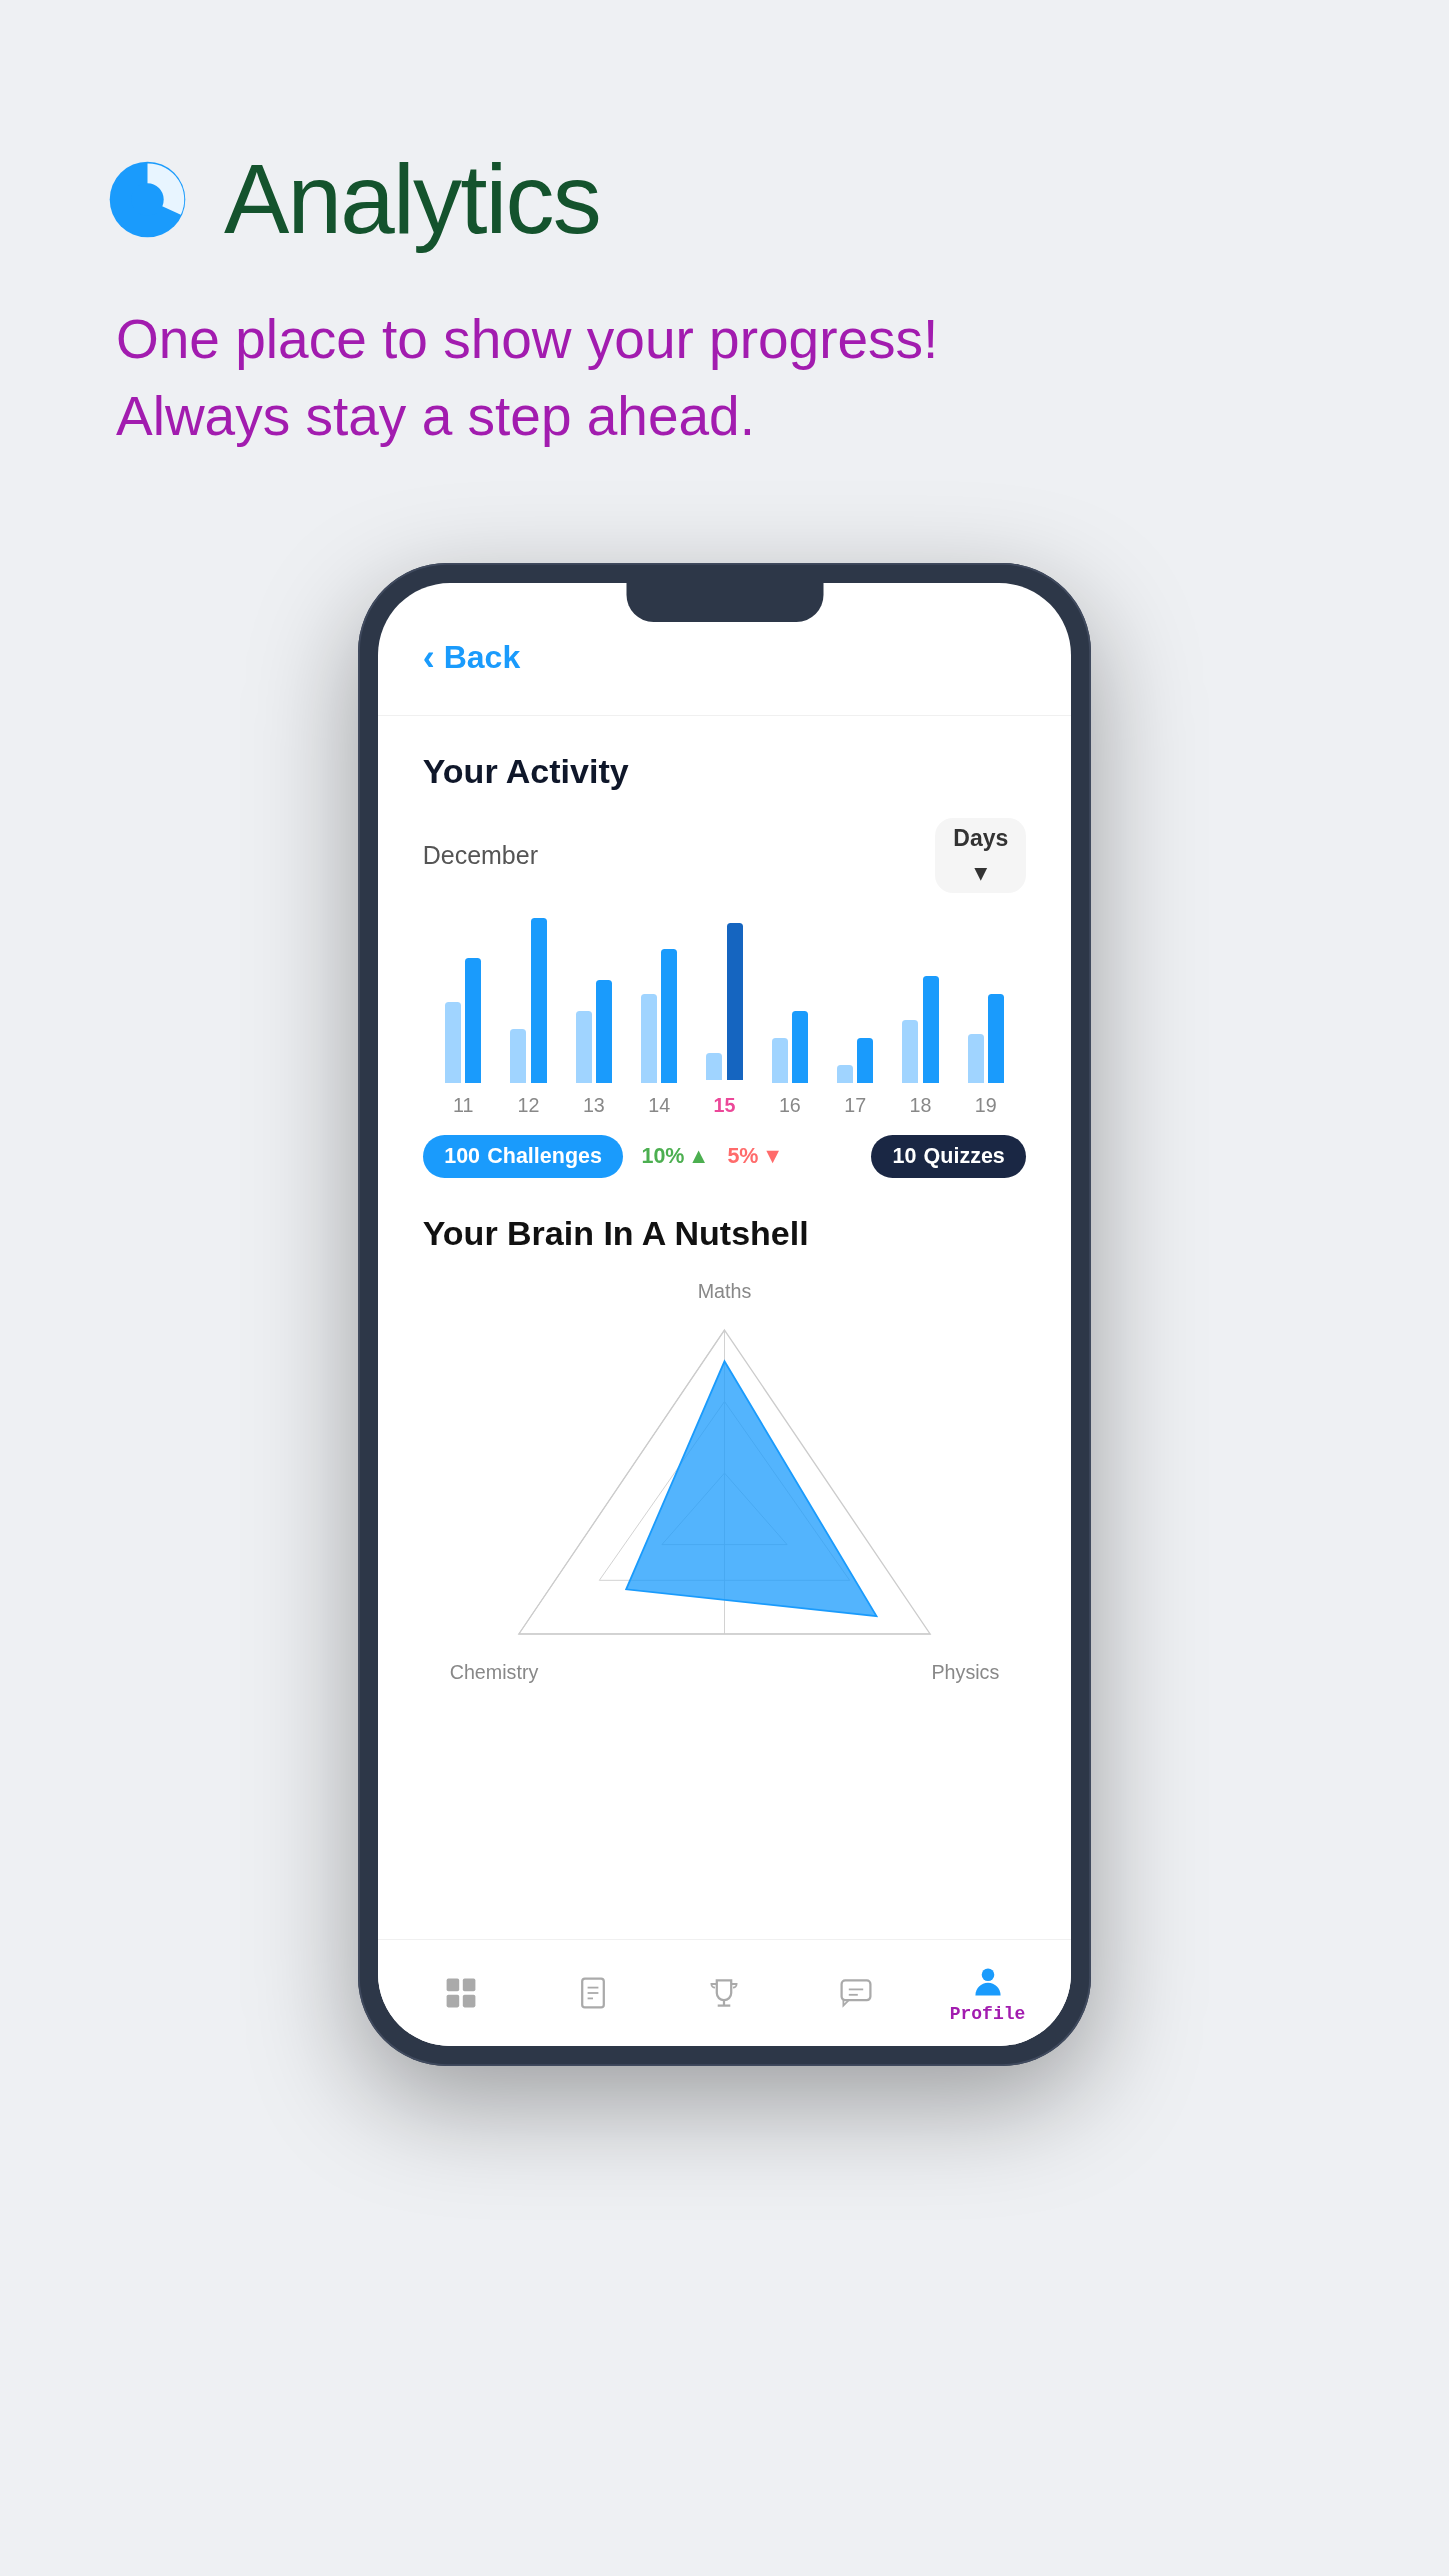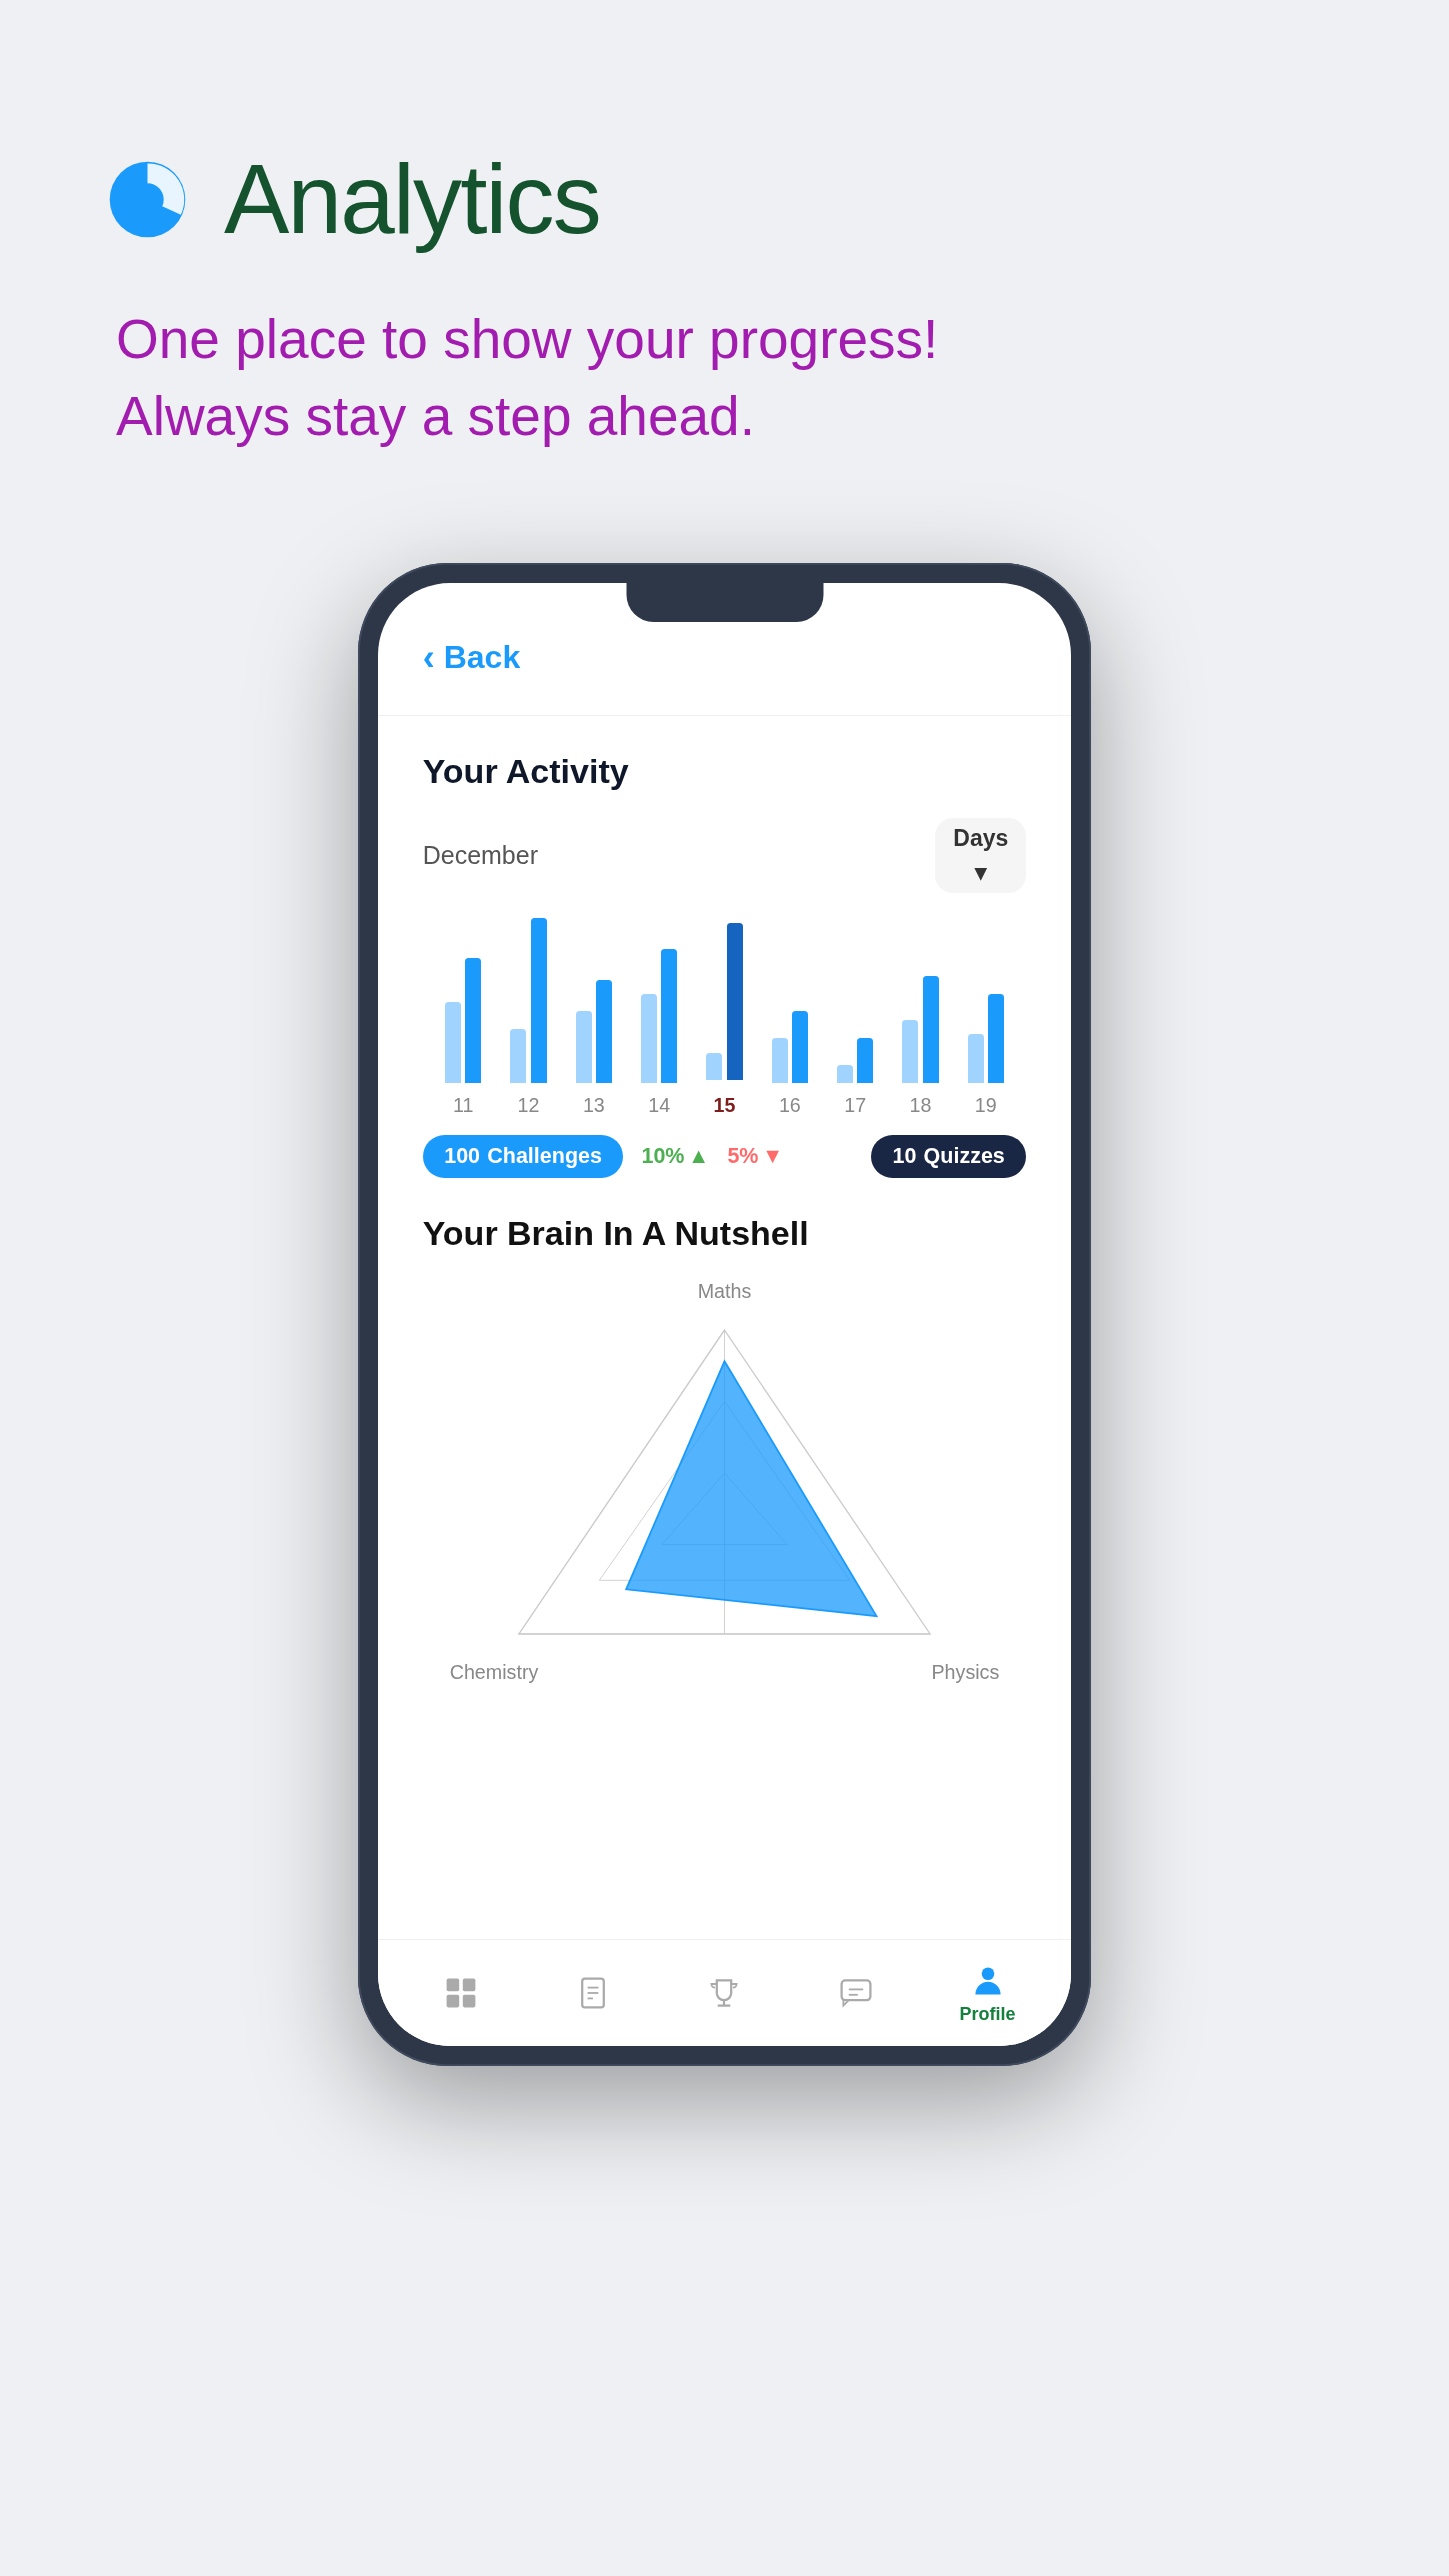--- a/index.html
+++ b/index.html
@@ -167,21 +167,21 @@
     }
     .bar-very-dark {
       background: #1565c0;
     }
     .bar-label {
       font-size: 19.7px;
       color: #888;
       margin-top: 7.2px;
     }
     .bar-label-highlight {
-      color: #7f1d1d;
+      color: #ec4899;
       font-weight: 700;
       margin-top: 11px;
     }
 
     
     .stats-row {
       display: flex;
       align-items: center;
       gap: 18px;
       margin: 18px 0 36px 0;
@@ -278,22 +278,23 @@
       flex-direction: column;
       align-items: center;
       gap: 5.4px;
       width: 89px;
     }
     .nav-label {
       font-size: 18px;
       color: #aaa;
     }
     .nav-label-active {
-      color: #15803d;
+      color: #a21caf;
       font-weight: 600;
+      font-family: Liberation Mono, monospace;
     }
   </style>
 </head>
 <body>
 
 <div class="header-section">
   <div class="header-title-row">
 
     <svg class="analytics-icon" viewBox="0 0 90 90">
       <circle cx="45" cy="45" r="42" fill="#1a9bfc"></circle>

